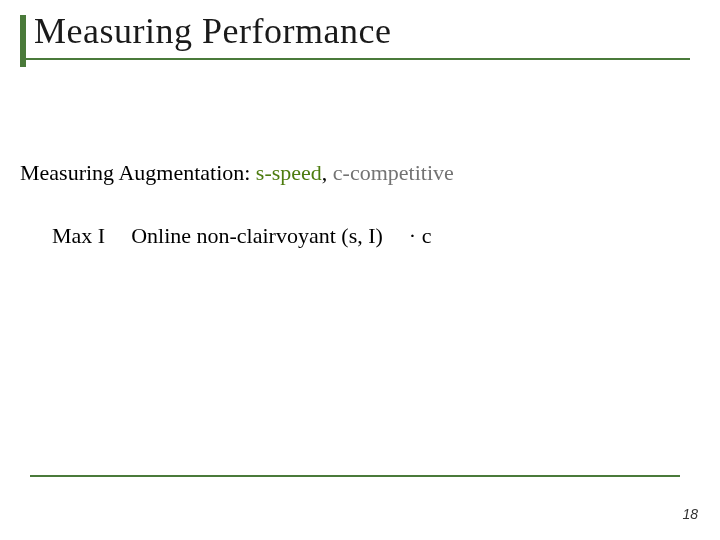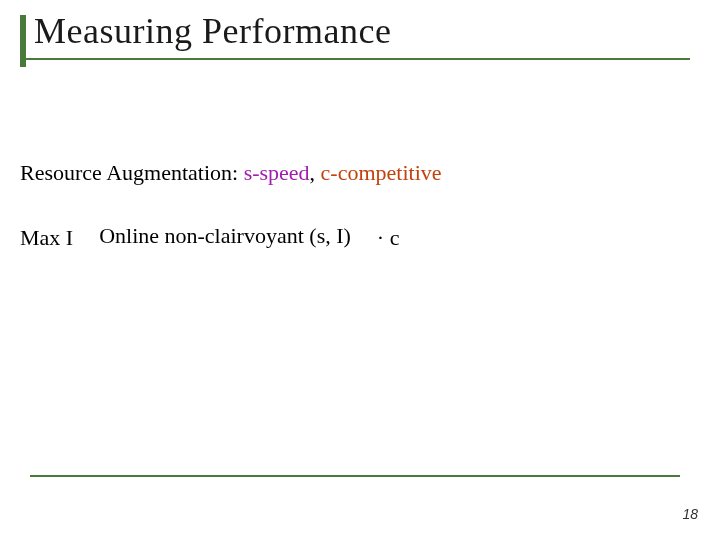--- a/index.html
+++ b/index.html
@@ -50,35 +50,35 @@
     top: 160px;
     left: 20px;
     right: 40px;
     font-family: "Comic Sans MS", "Segoe Script", cursive;
     font-size: 22px;
     color: #000;
   }
   .line1 {
     white-space: nowrap;
   }
-  .s-speed { color: #a21caf; }
-  .c-comp  { color: #c2410c; text-align: center; }
+  .s-speed { color: #4d7c0f; }
+  .c-comp  { color: #737373; text-align: center; }
   .formula {
     margin-top: 36px;
     display: flex;
     align-items: center;
     gap: 22px;
   }
   .maxi {
     font-size: 22px;
     white-space: nowrap;
+    margin-left: 32px;
   }
   .frac {
     display: inline-flex;
-    flex-direction: column;
     align-items: flex-start;
     line-height: 1.25;
   }
   .frac .num,
   .frac .den {
     white-space: nowrap;
     text-align: left;
     padding: 0 4px;
   }
   .frac .bar {
@@ -113,21 +113,21 @@
 
 <div class="slide">
   <div class="title-block">
     <div class="title-accent"></div>
     <h1 class="title-text">Measuring Performance</h1>
     <hr class="title-rule">
   </div>
 
   <div class="body">
     <div class="line1">
-      <span>Resource Augmentation: </span><span class="s-speed">s-speed</span><span>, </span><span class="c-comp">c-competitive</span>
+      <span>Measuring Augmentation: </span><span class="s-speed">s-speed</span><span>, </span><span class="c-comp">c-competitive</span>
     </div>
 
     <div class="formula">
       <span class="maxi">Max I</span>
       <span class="frac">
         <span class="num">Online non-clairvoyant (s, I)</span>
         <span class="bar"></span>
       </span>
       <span class="times-c">· c</span>
     </div>

